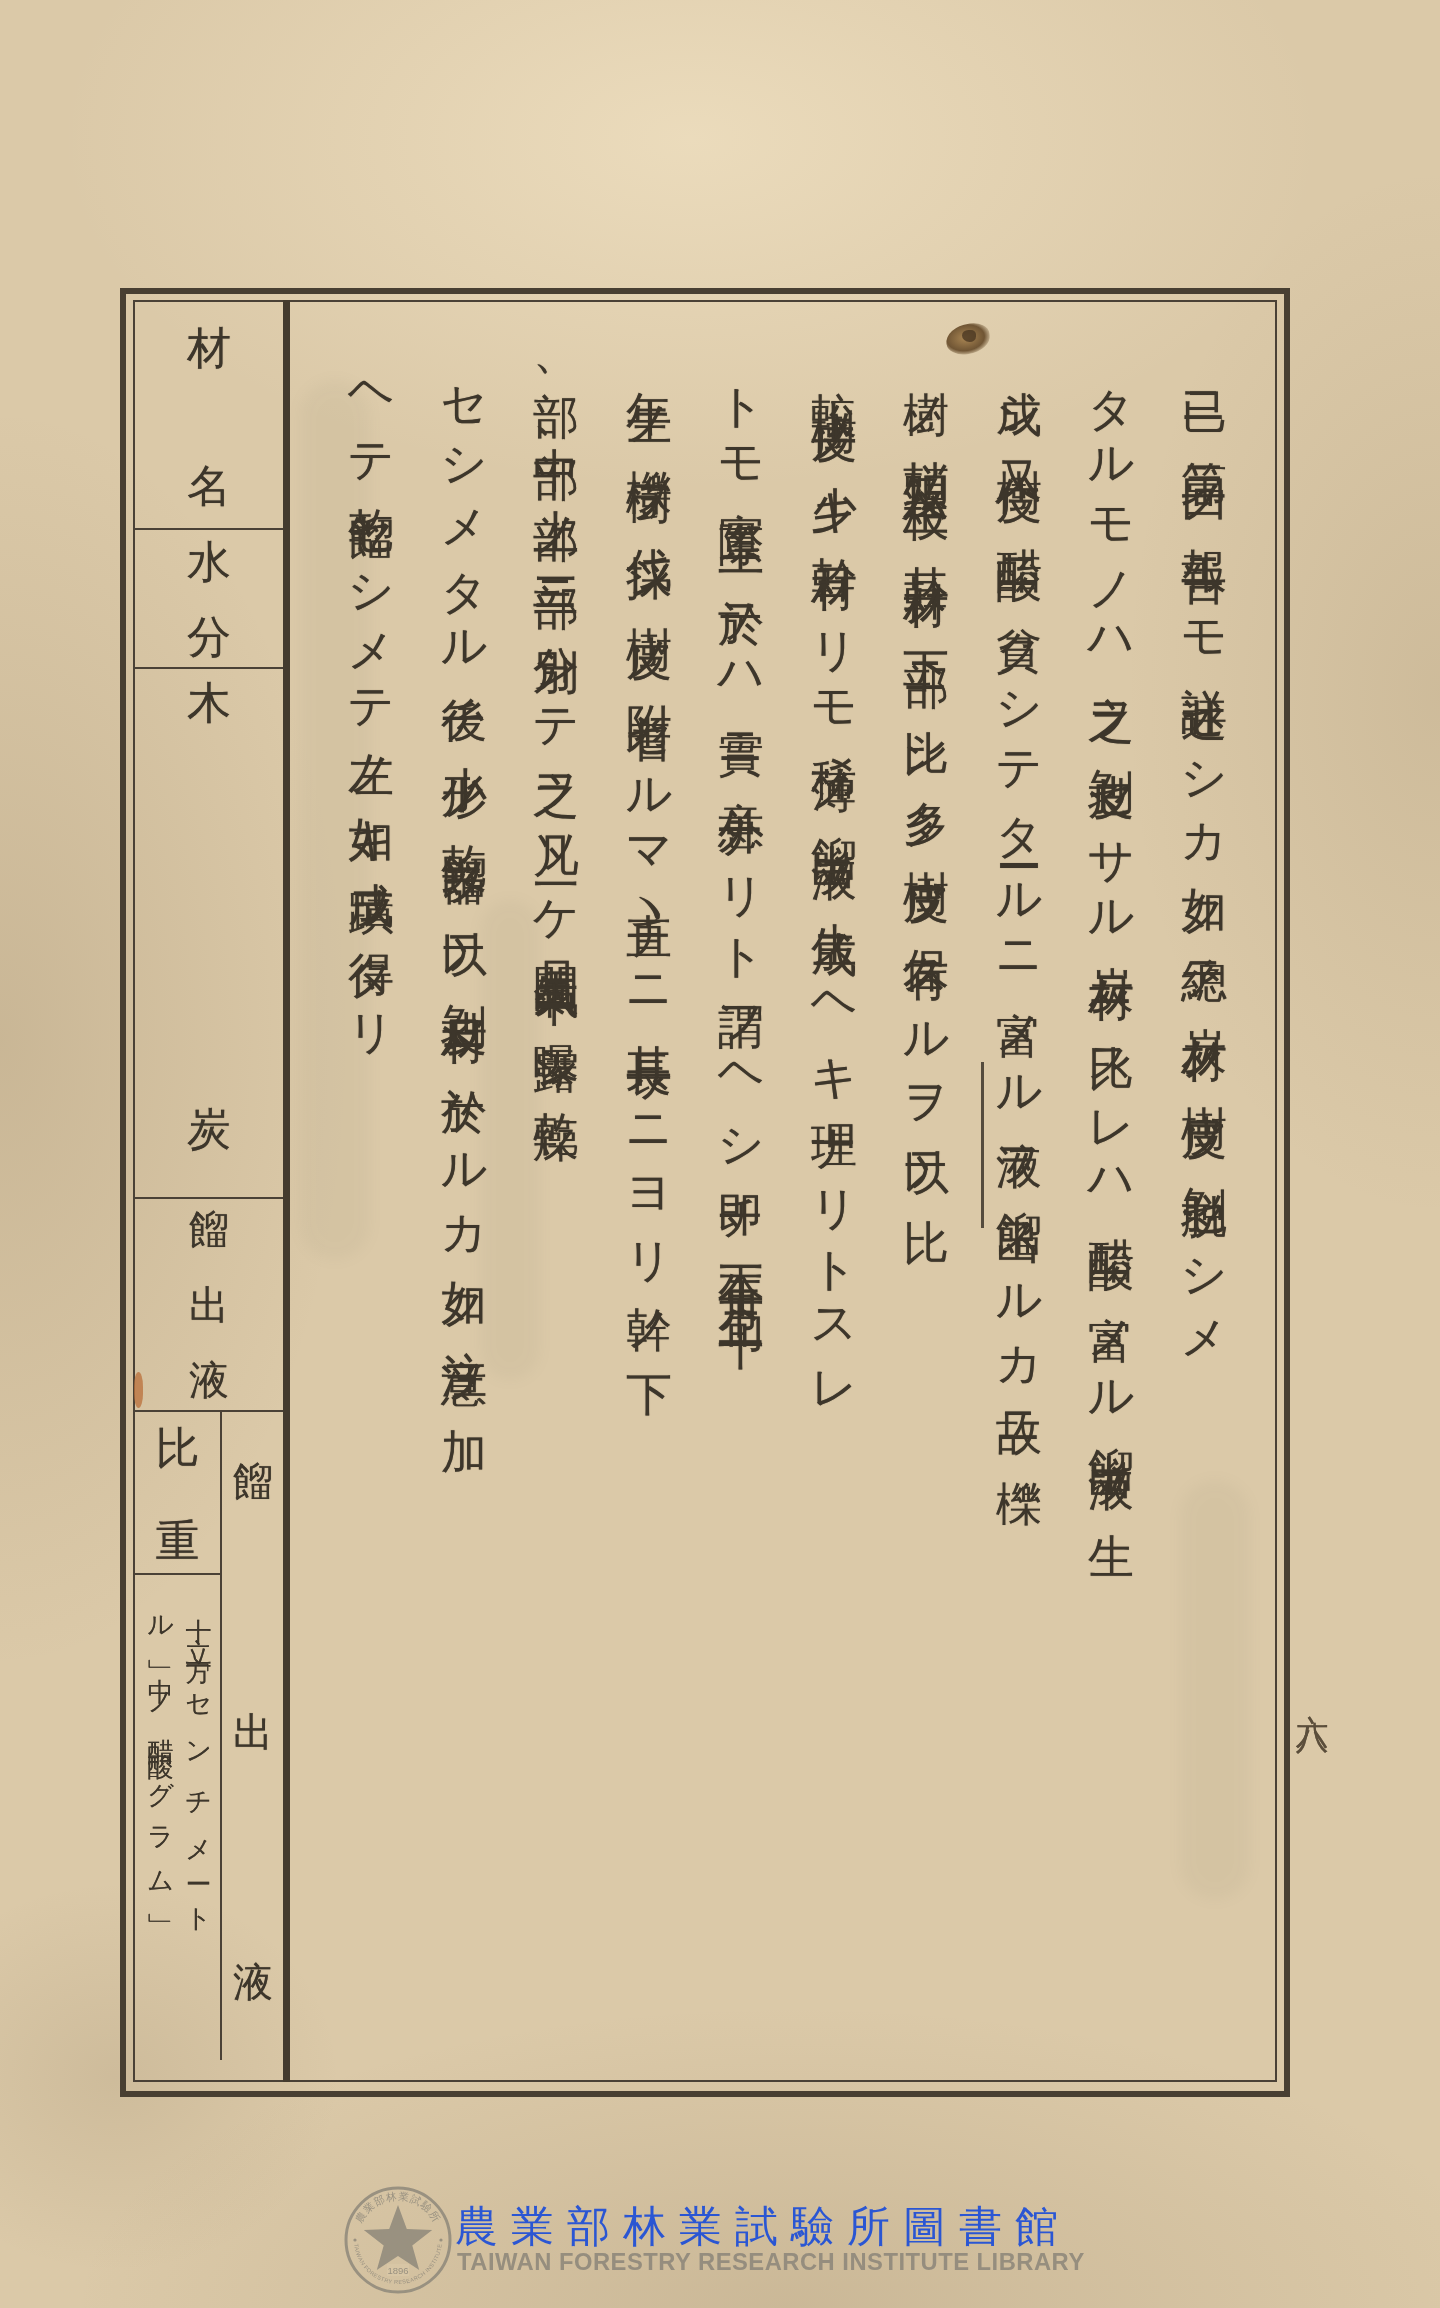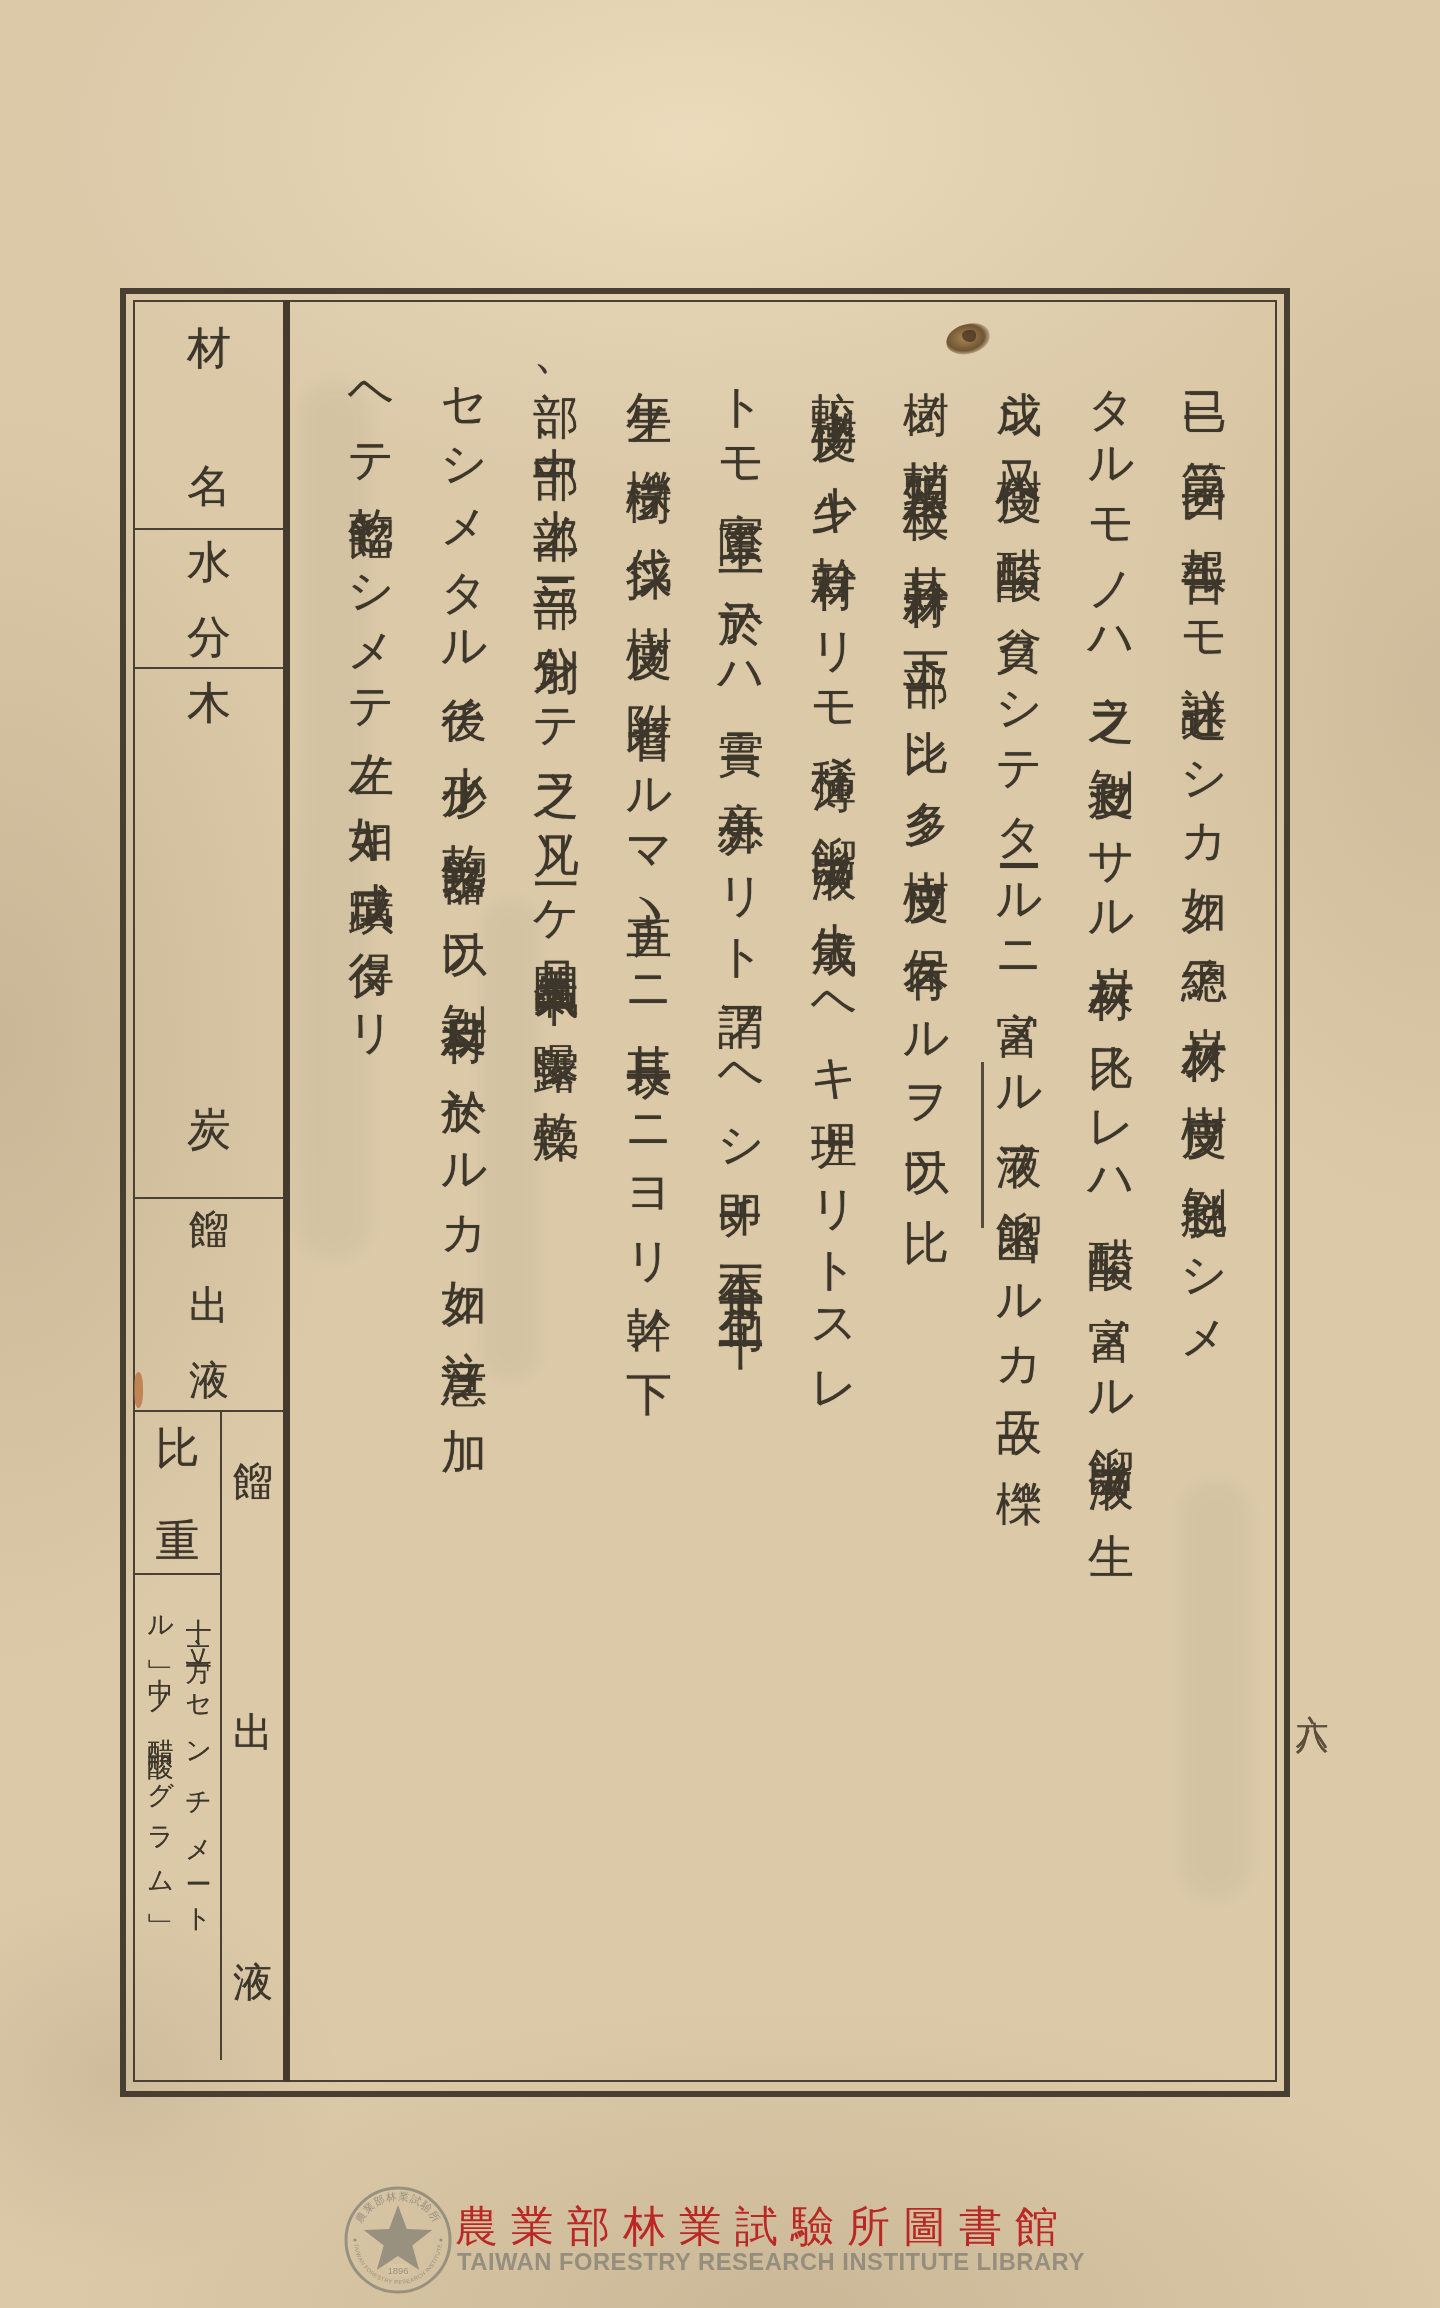--- a/index.html
+++ b/index.html
@@ -97,21 +97,21 @@
   }
   .smudge{
     position:absolute;background:#6b6a52;opacity:.055;filter:blur(7px);
     border-radius:40px;pointer-events:none;
   }
   
   .wm-cjk{
     position:absolute;left:455px;top:2204px;
     font-family:"Liberation Sans", sans-serif;
     font-size:43px;line-height:44px;letter-spacing:13px;
-    color:#b91c1c;opacity:.92;white-space:nowrap;
+    color:#1d4ed8;opacity:.92;white-space:nowrap;
   }
   .wm-latin{
     position:absolute;left:457px;top:2248px;
     font-family:"Liberation Sans", sans-serif;
     font-weight:bold;font-size:24.5px;letter-spacing:.5px;
     color:#918a7c;opacity:.92;white-space:nowrap;
     transform-origin:left center;transform:scaleX(.97);
   }
   .wm-seal{position:absolute;left:343px;top:2185px;width:110px;height:110px;opacity:.92;}
 </style>

